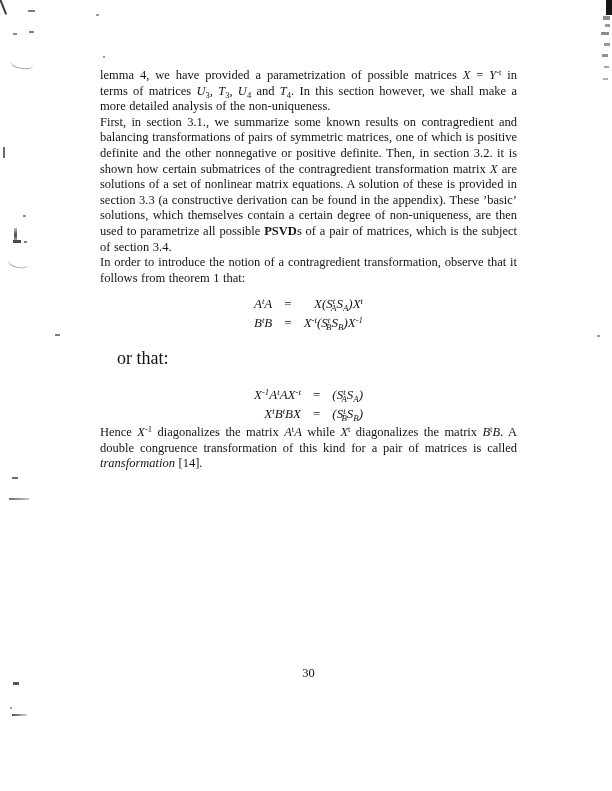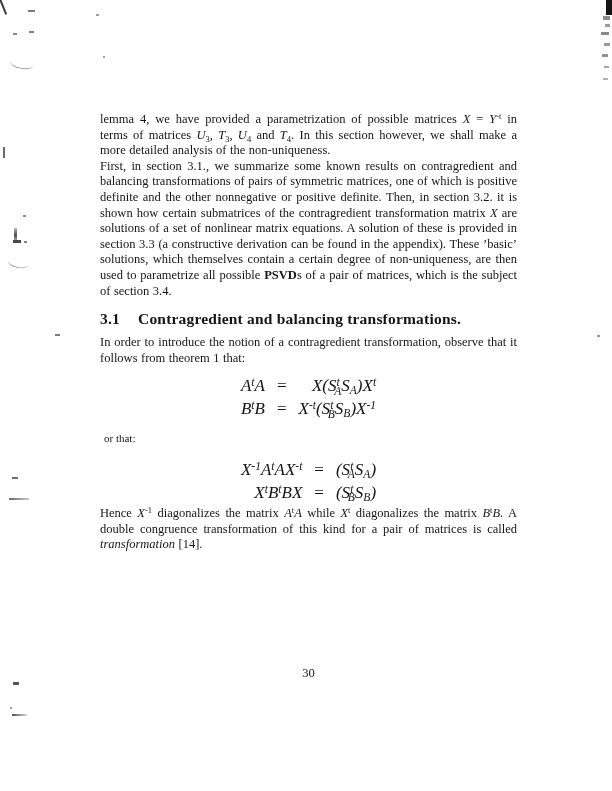--- a/index.html
+++ b/index.html
@@ -5,46 +5,46 @@
   html,body { margin:0; padding:0; }
   body {
     width:612px; height:791px;
     background:#ffffff;
     position:relative;
     overflow:hidden;
     font-family:"Liberation Serif","DejaVu Serif",serif;
     color:#141414;
   }
   .content {
-    position:absolute; left:100px; top:12px; width:417px; padding-top:100px;
+    position:absolute; left:100px; top:0; width:417px; padding-top:68px;
   }
   p.body-text {
     margin:0;
     font-size:12.5px;
     line-height:15.6px;
     text-align:justify;
     word-spacing:0.4px;
   }
-  p.short-text { margin:4px; font-size:11px; line-height:15.6px; }
+  p.short-text { margin:17px; font-size:18px; line-height:15.6px; }
   .gap-after { margin-bottom:13px; }
   sup, sub { font-size:68%; line-height:0; }
   sup { vertical-align:0.45em; }
   sub { vertical-align:-0.3em; }
   sup + sub { margin-left:-0.48em; }   
   .heading {
     margin:10px 0 7px 0;
     font-size:15.5px;
     font-weight:bold;
     letter-spacing:0.2px;
     line-height:19px;
   }
   .heading-number { margin-right:18px; }
   .eq-block { display:table; margin:7px auto 9px auto; border-spacing:0 3px; }
   .eq-row { display:table-row; }
-  .eq-lhs, .eq-rel, .eq-rhs { display:table-cell; font-size:17px; vertical-align:baseline; }
+  .eq-lhs, .eq-rel, .eq-rhs { display:table-cell; font-size:13px; vertical-align:baseline; }
   .eq-lhs { text-align:right; font-style:italic; }
   .eq-rel { padding:0 12px; font-style:normal; }
   .eq-rhs { text-align:right; font-style:italic; }
   .page-number {
     position:absolute; top:666px; left:100px; width:417px;
     text-align:center; font-size:12.5px;
   }
   .artifact { position:absolute; pointer-events:none; }
   .arc {
     border-bottom:1px solid #979797;
@@ -84,23 +84,20 @@
 <div class="artifact" style="left:10px;top:707px;width:2px;height:2px;background:#9a9a9a;"></div>
 <div class="artifact" style="left:12px;top:714px;width:15px;height:2px;background:linear-gradient(to right,#4f4f4f,#d8d8d8);"></div>
 
 <div class="content">
 
   <p class="body-text gap-after">lemma 4, we have provided a parametrization of possible matrices <i>X</i> = <i>Y</i><sup>-t</sup> in terms of matrices <i>U</i><sub>3</sub>, <i>T</i><sub>3</sub>, <i>U</i><sub>4</sub> and <i>T</i><sub>4</sub>. In this section however, we shall make a more detailed analysis of the non-uniqueness.</p>
 
   <p class="body-text">First, in section 3.1., we summarize some known results on contragredient and balancing transformations of pairs of symmetric matrices, one of which is positive definite and the other nonnegative or positive definite. Then, in section 3.2. it is shown how certain submatrices of the contragredient transformation matrix <i>X</i> are solutions of a set of nonlinear matrix equations. A solution of these is provided in section 3.3 (a constructive derivation can be found in the appendix). These ’basic’ solutions, which themselves contain a certain degree of non-uniqueness, are then used to parametrize all possible <b>PSVD</b>s of a pair of matrices, which is the subject of section 3.4.</p>
 
 
-  <h2 class="heading">
-    <span class="heading-number">3.1</span><span>Contragredient and balancing transformations.</span>
-  </h2>
 
   <p class="body-text">In order to introduce the notion of a contragredient transformation, observe that it follows from theorem 1 that:</p>
 
   <div class="eq-block">
     <div class="eq-row">
       <span class="eq-lhs">A<sup>t</sup>A</span>
       <span class="eq-rel">=</span>
       <span class="eq-rhs">X(S<sup>t</sup><sub>A</sub>S<sub>A</sub>)X<sup>t</sup></span>
     </div>
     <div class="eq-row">

